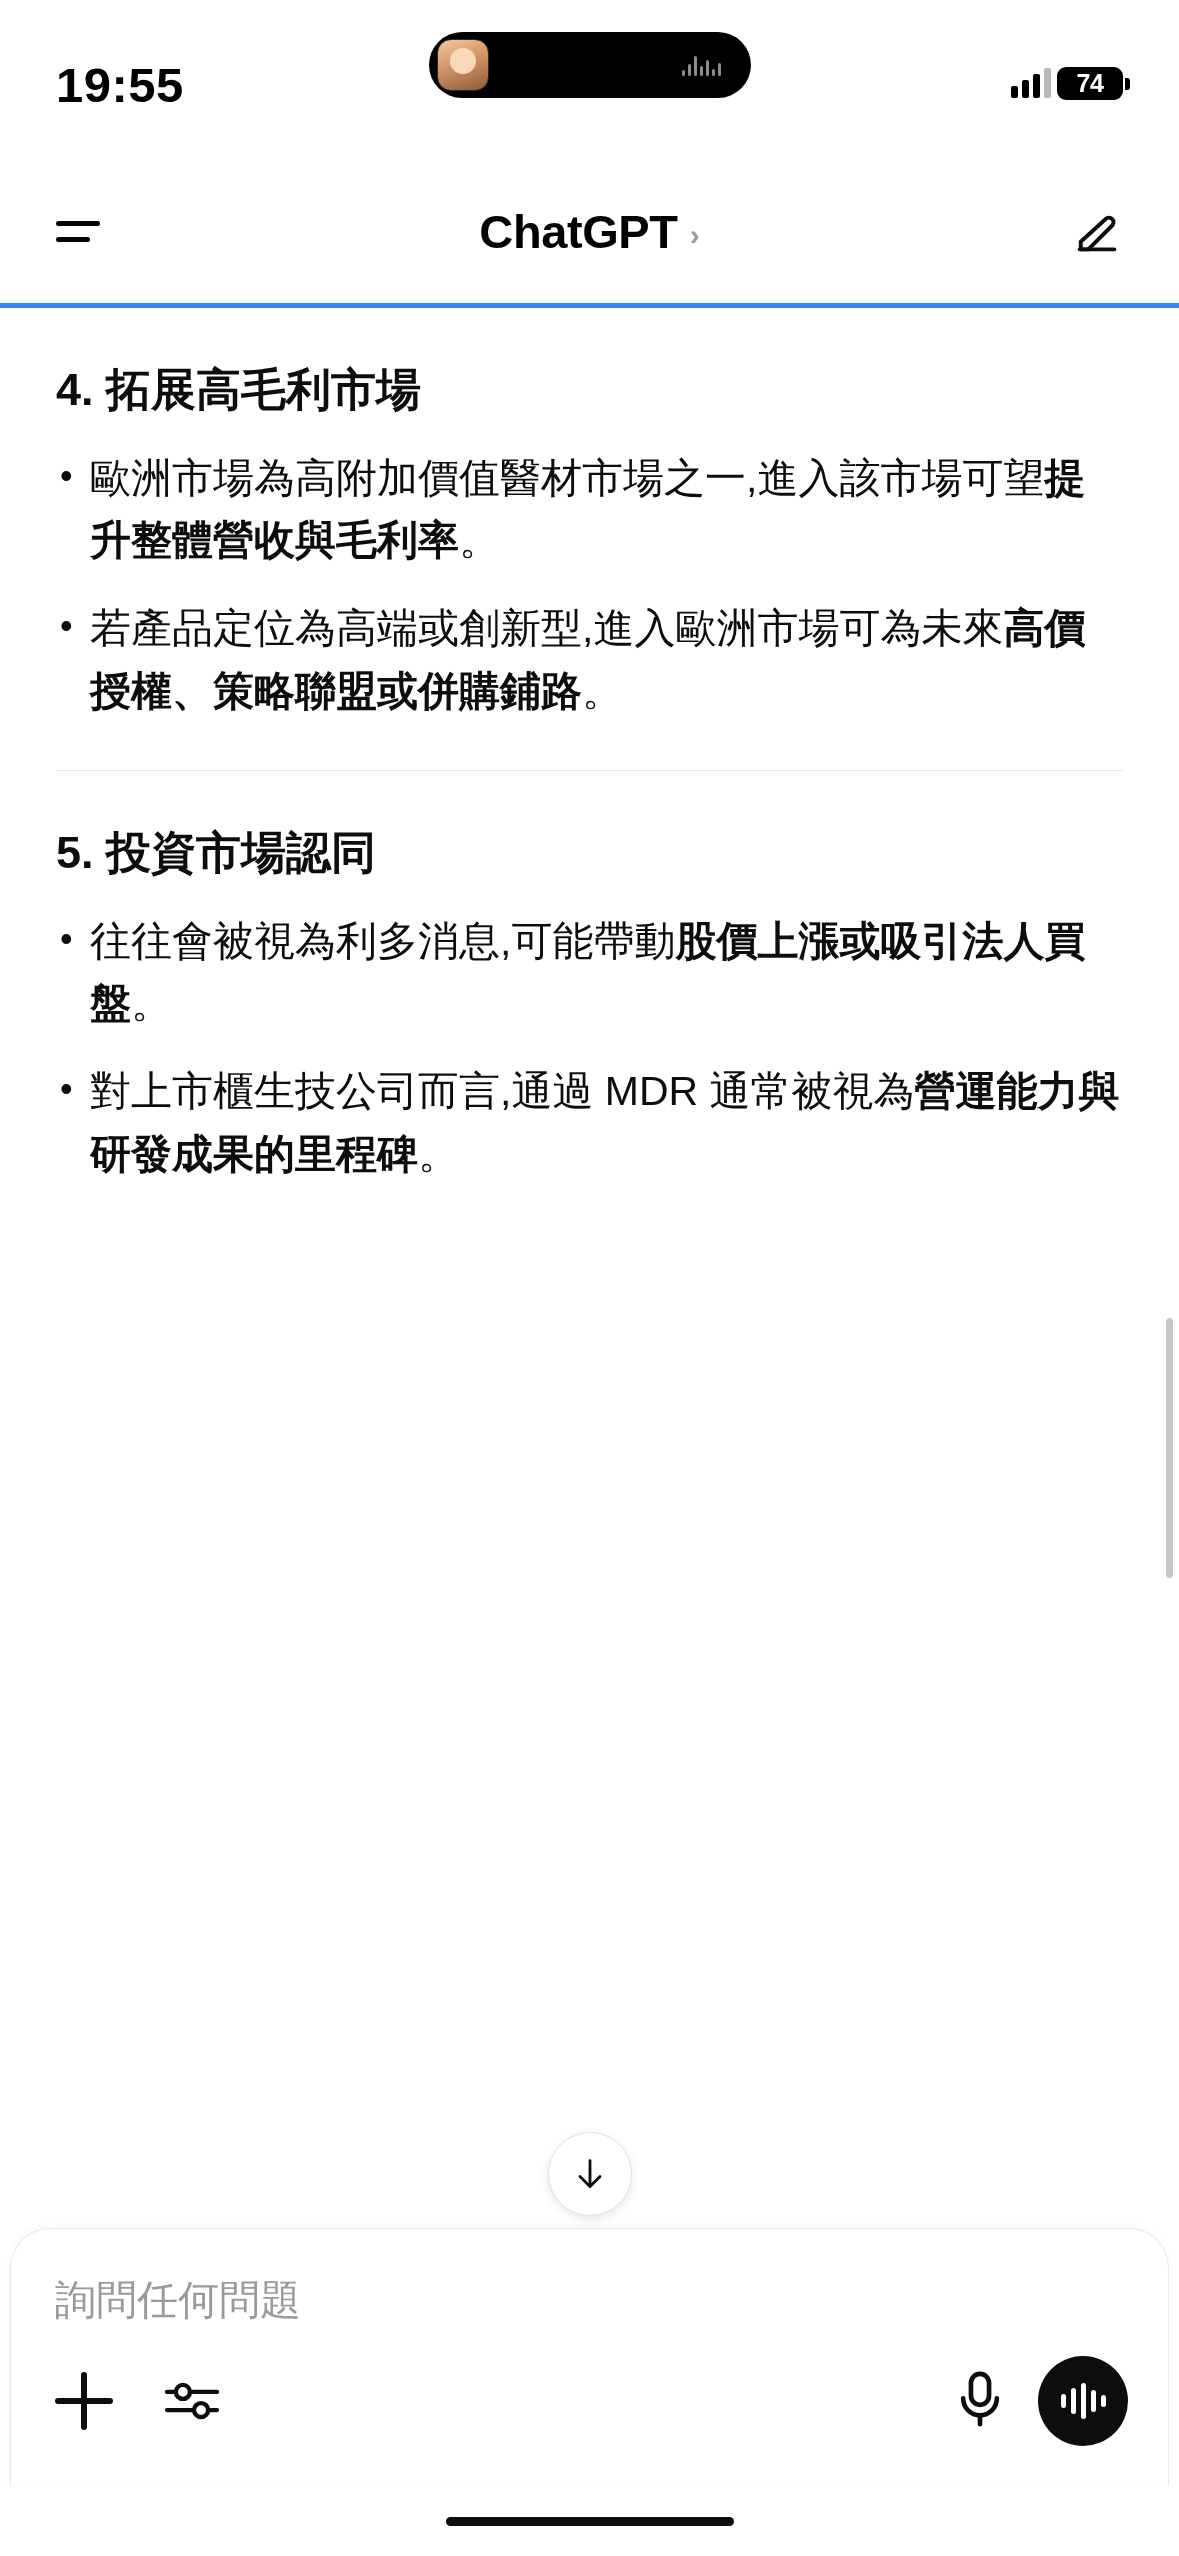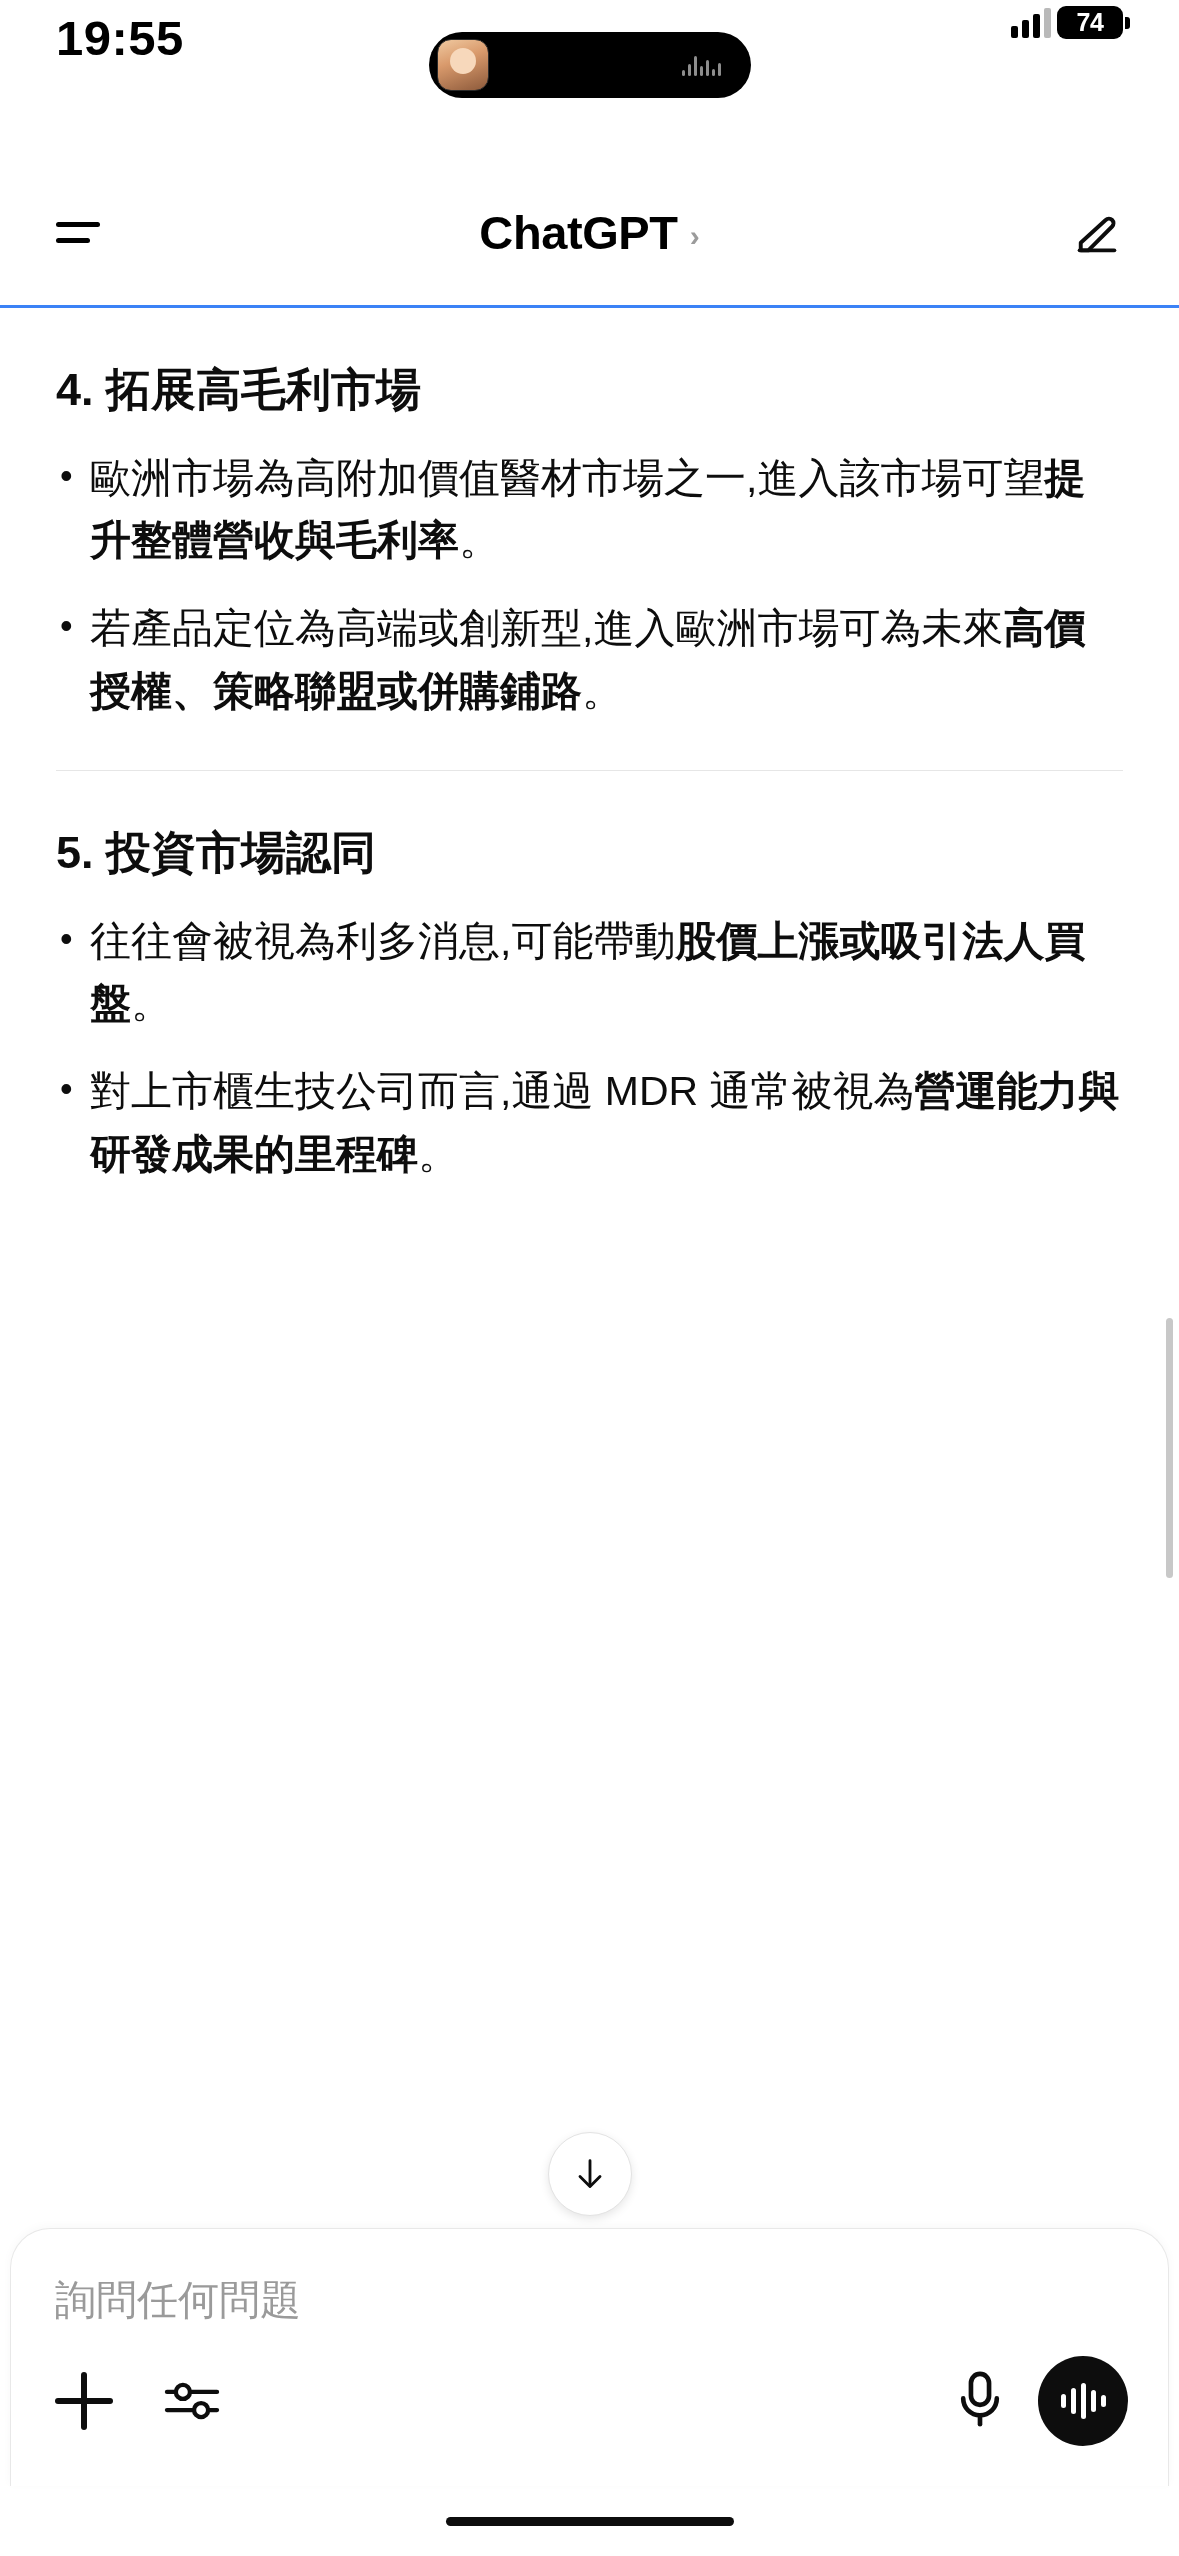--- a/index.html
+++ b/index.html
@@ -18,21 +18,21 @@
     display: flex;
     flex-direction: column;
   }
 
   
   .status-bar {
     position: relative;
     height: 160px;
     flex: none;
     display: flex;
-    align-items: flex-start;
+    align-items: center;
     padding: 0 56px;
   }
   .status-time {
     font-size: 49px;
     font-weight: 700;
     letter-spacing: 0.5px;
     color: #000;
     margin-top: 10px;
   }
   .dynamic-island {
@@ -130,21 +130,21 @@
   }
 
   
   .nav-bar {
     flex: none;
     height: 148px;
     display: flex;
     align-items: center;
     padding: 0 56px;
     position: relative;
-    border-bottom: 3px solid #3b82f6;
+    border-bottom: 5px solid #3b82f6;
   }
   .menu-icon {
     width: 56px;
     height: 46px;
     display: flex;
     flex-direction: column;
     justify-content: center;
     gap: 11px;
   }
   .menu-icon i {

